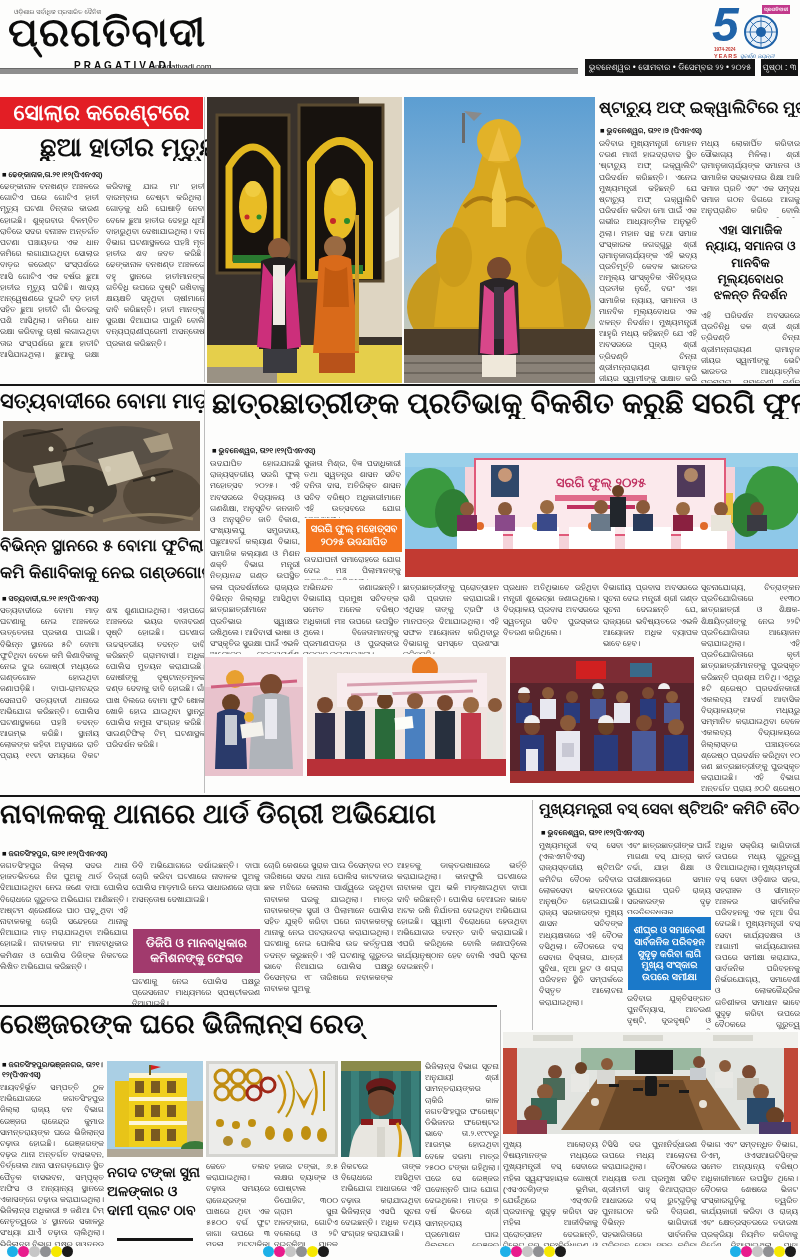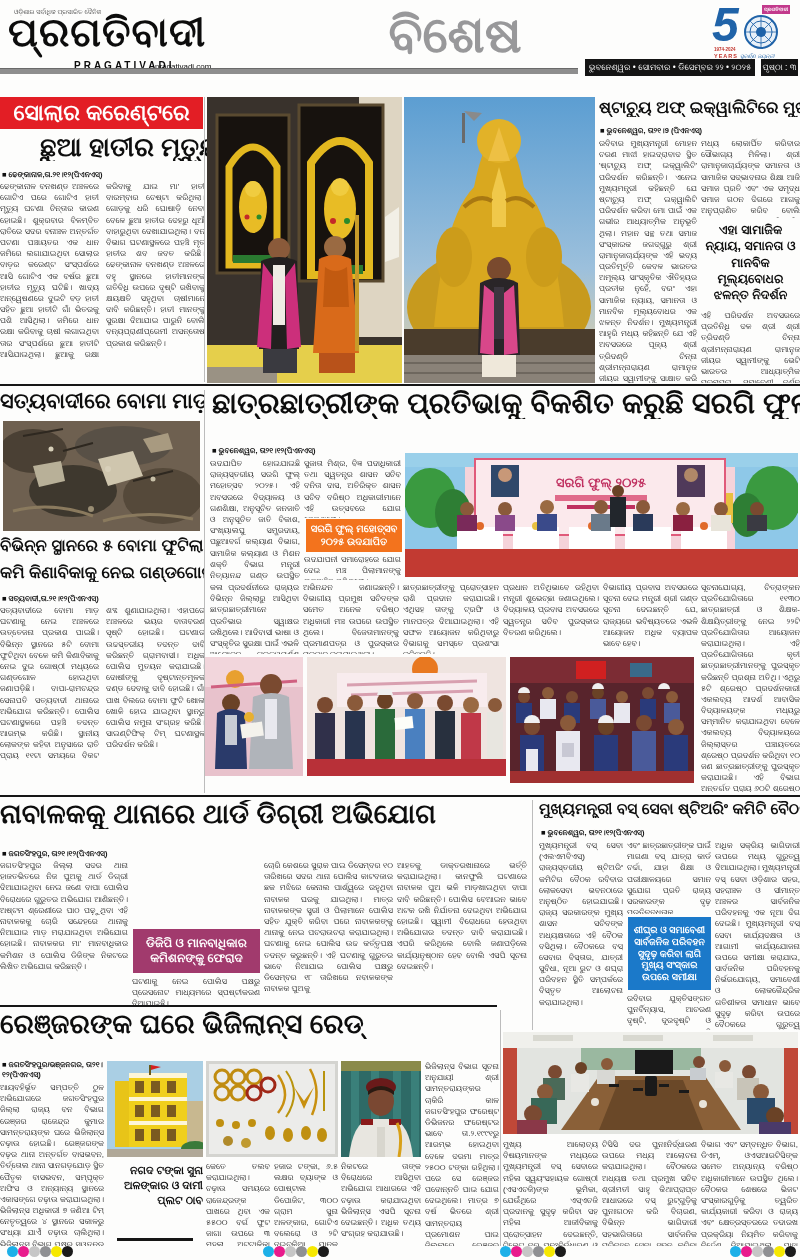--- a/index.html
+++ b/index.html
@@ -21,21 +21,20 @@
 </style>
 </head>
 <body>
 
 <div id="page">
 
   <div class="abs" style="left:14px;top:8px;font-size:6.5px;color:#4a4a4a;">ଓଡ଼ିଶାର ସର୍ବାଧିକ ପ୍ରସାରିତ ଦୈନିକ</div>
   <div class="abs" style="left:8px;top:12px;font-size:40px;font-weight:900;color:#0c0c0c;letter-spacing:1px;line-height:1;">ପ୍ରଗତିବାଦୀ</div>
   <div class="abs" style="left:62px;top:60px;font-size:10px;font-weight:bold;letter-spacing:3px;color:#0c0c0c;padding-left:12px;">PRAGATIVADI</div>
   <div class="abs" style="left:155px;top:62px;font-size:8px;font-weight:normal;color:#0c0c0c;">pragativadi.com</div>
-  <div class="abs" style="left:340px;top:8px;width:230px;text-align:center;font-size:50px;font-weight:800;color:#98989a;line-height:1.1;">ବିଶେଷ</div>
 
   <div class="abs" style="left:700px;top:5px;width:98px;height:60px;">
     <span class="abs" style="left:12px;top:-4px;font-size:48px;font-weight:800;color:#2063a8;font-style:italic;line-height:1;">5</span>
     <svg class="abs" style="left:44px;top:10px;" width="34" height="34" viewBox="0 0 34 34">
       <circle cx="17" cy="17" r="16" fill="#e8f0f8" stroke="#2063a8" stroke-width="2"></circle>
       <circle cx="17" cy="17" r="11" fill="none" stroke="#2063a8" stroke-width="1"></circle>
       <circle cx="17" cy="17" r="5" fill="#2063a8"></circle>
       <path d="M17 2 L17 32 M2 17 L32 17 M6 6 L28 28 M28 6 L6 28" stroke="#2063a8" stroke-width="0.8" fill="none"></path>
     </svg>
     <span class="abs" style="left:14px;top:42px;font-size:4.5px;color:#c03028;font-weight:bold;">1974-2024</span>
@@ -326,20 +325,21 @@
         <rect x="0" y="114" width="184" height="12" fill="#a03030"></rect>
       </g>
     </svg>
   </div>
 
   <div class="abs hrule" style="left:0;top:795px;width:800px;height:2px;"></div>
 
   <div class="abs hl nowrap" style="left:0;top:800px;width:497px;font-size:27px;">ନାବାଳକକୁ ଥାନାରେ ଥାର୍ଡ ଡିଗ୍ରୀ ଅଭିଯୋଗ</div>
   <div class="abs byline" style="left:2px;top:849px;width:190px;">■ ଜଗତସିଂହପୁର, ତା୨୧।୧୨(ପିଏନଏସ୍)</div>
   <div class="abs bt" style="left:0;top:860px;width:128px;height:146px;">ଜଗତସିଂହପୁର ଜିଲ୍ଲା ସଦର ଥାନା ହାଜତଭିତରେ ନିଜ ପୁଅକୁ ଥାର୍ଡ ଡିଗ୍ରୀ ଦିଆଯାଇଥିବା ନେଇ ଜଣେ ବାପା ପୋଲିସ ବିରୋଧରେ ଗୁରୁତର ଅଭିଯୋଗ ଆଣିଛନ୍ତି। ଅଷ୍ଟମ ଶ୍ରେଣୀରେ ପାଠ ପଢ଼ୁଥିବା ଏହି ନାବାଳକକୁ ଚୋରି ସନ୍ଦେହରେ ଥାନାକୁ ନିଆଯାଇ ମାଡ଼ ମରାଯାଇଥିବା ଅଭିଯୋଗ ହୋଇଛି। ନାବାଳକର ମା' ମାନବାଧିକାର କମିଶନ ଓ ପୋଲିସ ଡିଜିଙ୍କ ନିକଟରେ ଲିଖିତ ଅଭିଯୋଗ କରିଛନ୍ତି।</div>
+  <div class="abs bt" style="left:132px;top:860px;width:128px;height:66px;">ଡିବି ଅଭିଯୋଗରେ ଦର୍ଶାଇଛନ୍ତି। ବାପା ଚୋରି କରିବା ଘଟଣାରେ ନାବାଳକ ପୁଅକୁ ପୋଲିସ ମାଡ଼ମାରି ନେଇ ସାଧାରଣରେ ଚାପା ଅସନ୍ତୋଷ ଦେଖାଯାଇଛି।</div>
   <div class="abs boxw" style="left:133px;top:929px;width:127px;height:44px;background:#a13a6d;font-size:12px;">ଡିଜିପି ଓ ମାନବାଧିକାର କମିଶନଙ୍କୁ ଫେରାଦ</div>
   <div class="abs bt" style="left:132px;top:976px;width:128px;height:30px;">ଘଟଣାକୁ ନେଇ ପୋଲିସ ପକ୍ଷରୁ ପ୍ରେସନୋଟ ମାଧ୍ୟମରେ ସ୍ପଷ୍ଟୀକରଣ ଦିଆଯାଇଛି।</div>
   <div class="abs bt" style="left:264px;top:860px;width:129px;height:146px;">ଚୋରି କେଶରେ ସୁରାକ ପାଇ ଡିସେମ୍ବର ୧୦ ତାରିଖରେ ସଦର ଥାନା ପୋଲିସ କାଟବଜାର ଛକ ମଝିରେ କେନାଲ ପାର୍ଶ୍ୱରେ ରହୁଥିବା ନାବାଳକ ଘରକୁ ଯାଇଥିଲା। ମାତ୍ର ନାବାଳକଙ୍କ ସ୍ତ୍ରୀ ଓ ପିଲାମାନେ ପୋଲିସ ସହିତ ଯୁକ୍ତି କରିବା ପରେ ନାବାଳକଙ୍କୁ ଥାନାକୁ ନେଇ ପଚରାଉଚରା କରାଯାଇଥିଲା। ଘଟଣାକୁ ନେଇ ପୋଲିସ ଉଚ୍ଚ କର୍ତ୍ତୃପକ୍ଷ ତଦନ୍ତ କରୁଛନ୍ତି। ଏହି ଘଟଣାକୁ ଗୁରୁତର ଭାବେ ନିଆଯାଇ ପୋଲିସ ପକ୍ଷରୁ ଡିସେମ୍ବର ୧୮ ତାରିଖରେ ନବାଳକଙ୍କ ନାବାଳକ ପୁଅକୁ</div>
   <div class="abs bt" style="left:397px;top:860px;width:130px;height:146px;">ଆହତକୁ ଡାକ୍ତରଖାନାରେ ଭର୍ତ୍ତି କରାଯାଇଥିଲା। କାନଫୁଲି ଘଟଣାରେ ନାବାଳକ ପୁଅ ଭଳି ମାଡ଼ଖାଇଥିବା ବାପା ଦାବି କରିଛନ୍ତି। ପୋଲିସ ବେଆଇନ ଭାବେ ଅଟକ ରଖି ନିର୍ଯାତନା ଦେଇଥିବା ଅଭିଯୋଗ ହୋଇଛି। ସ୍ୱାମୀ ବିରୋଧରେ ହେଉଥିବା ଅଭିଯୋଗର ତଦନ୍ତ ଦାବି କରାଯାଇଛି। ଏପରି କରିଥିଲେ ବୋଲି ଜଣାପଡ଼ିଲେ କାର୍ଯ୍ୟାନୁଷ୍ଠାନ ହେବ ବୋଲି ଏସପି ସୂଚନା ଦେଇଛନ୍ତି।</div>
 
   <div class="abs vrule" style="left:532px;top:800px;height:230px;"></div>
 
   <div class="abs hl nowrap" style="left:539px;top:801px;width:261px;font-size:15.5px;">ମୁଖ୍ୟମନ୍ତ୍ରୀ ବସ୍ ସେବା ଷ୍ଟିଅରିଂ କମିଟି ବୈଠକ</div>
   <div class="abs byline" style="left:541px;top:828px;width:180px;">■ ଭୁବନେଶ୍ୱର, ତା୨୧।୧୨(ପିଏନଏସ୍)</div>
   <div class="abs bt" style="left:539px;top:840px;width:84px;height:190px;">ମୁଖ୍ୟମନ୍ତ୍ରୀ ବସ୍ ସେବା (ଏଲଏମବିଏସ୍) ରାଜ୍ୟସ୍ତରୀୟ ଷ୍ଟିଅରିଂ କମିଟିର ବୈଠକ ରବିବାର ଲୋକସେବା ଭବନଠାରେ ଅନୁଷ୍ଠିତ ହୋଇଯାଇଛି। ରାଜ୍ୟ ସରକାରଙ୍କ ମୁଖ୍ୟ ଶାସନ ସଚିବଙ୍କ ଅଧ୍ୟକ୍ଷତାରେ ଏହି ବୈଠକ ବସିଥିଲା। ବୈଠକରେ ବସ୍ ସେବାର ବିସ୍ତାର, ଯାତ୍ରୀ ସୁବିଧା, ନୂଆ ରୁଟ ଓ ଶଘ୍ରା ପରିବହନ ସ୍ଥିତି ସମ୍ପର୍କରେ ବିସ୍ତୃତ ଆଲୋଚନା କରାଯାଇଥିଲା।</div>
@@ -372,21 +372,21 @@
           <rect x="44" y="68" width="9" height="12"></rect>
           <rect x="60" y="68" width="9" height="12"></rect>
       </g>
       <rect x="42" y="4" width="2" height="10" fill="#6a5a18"></rect>
       <polygon points="44,4 54,6 44,9" fill="#d42020"></polygon>
       <rect x="80" y="40" width="16" height="46" fill="#c8b890"></rect>
       <ellipse cx="88" cy="88" rx="14" ry="8" fill="#3a7a3a"></ellipse>
       <rect x="0" y="88" width="96" height="8" fill="#b0a898"></rect>
     </svg>
   </div>
-  <div class="abs" style="left:107px;top:1163px;width:96px;height:74px;font-size:11px;font-weight:800;color:#0d0d0d;text-align:right;line-height:1.35;overflow:hidden;">ନଗଦ ଟଙ୍କା ସୁନା ଅଳଙ୍କାର ଓ ଦାମୀ ପ୍ଲଟ ଠାବ</div>
+  <div class="abs" style="left:107px;top:1163px;width:96px;height:74px;font-size:14px;font-weight:800;color:#0d0d0d;text-align:left;line-height:1.35;overflow:hidden;">ନଗଦ ଟଙ୍କା ସୁନା ଅଳଙ୍କାର ଓ ଦାମୀ ପ୍ଲଟ ଠାବ</div>
   <div class="abs hrule" style="left:117px;top:1238px;width:76px;height:3px;"></div>
 
   <div class="abs" style="left:206px;top:1061px;">
     <svg width="132" height="96" viewBox="0 0 132 96">
       <rect width="132" height="96" fill="#d4d4d0"></rect>
       <rect x="3" y="3" width="126" height="90" fill="#ececea"></rect>
       <g fill="none" stroke="#c08c10" stroke-width="3">
         <circle cx="16" cy="16" r="7"></circle>
           <circle cx="32" cy="16" r="7"></circle>
           <circle cx="48" cy="16" r="7"></circle>

